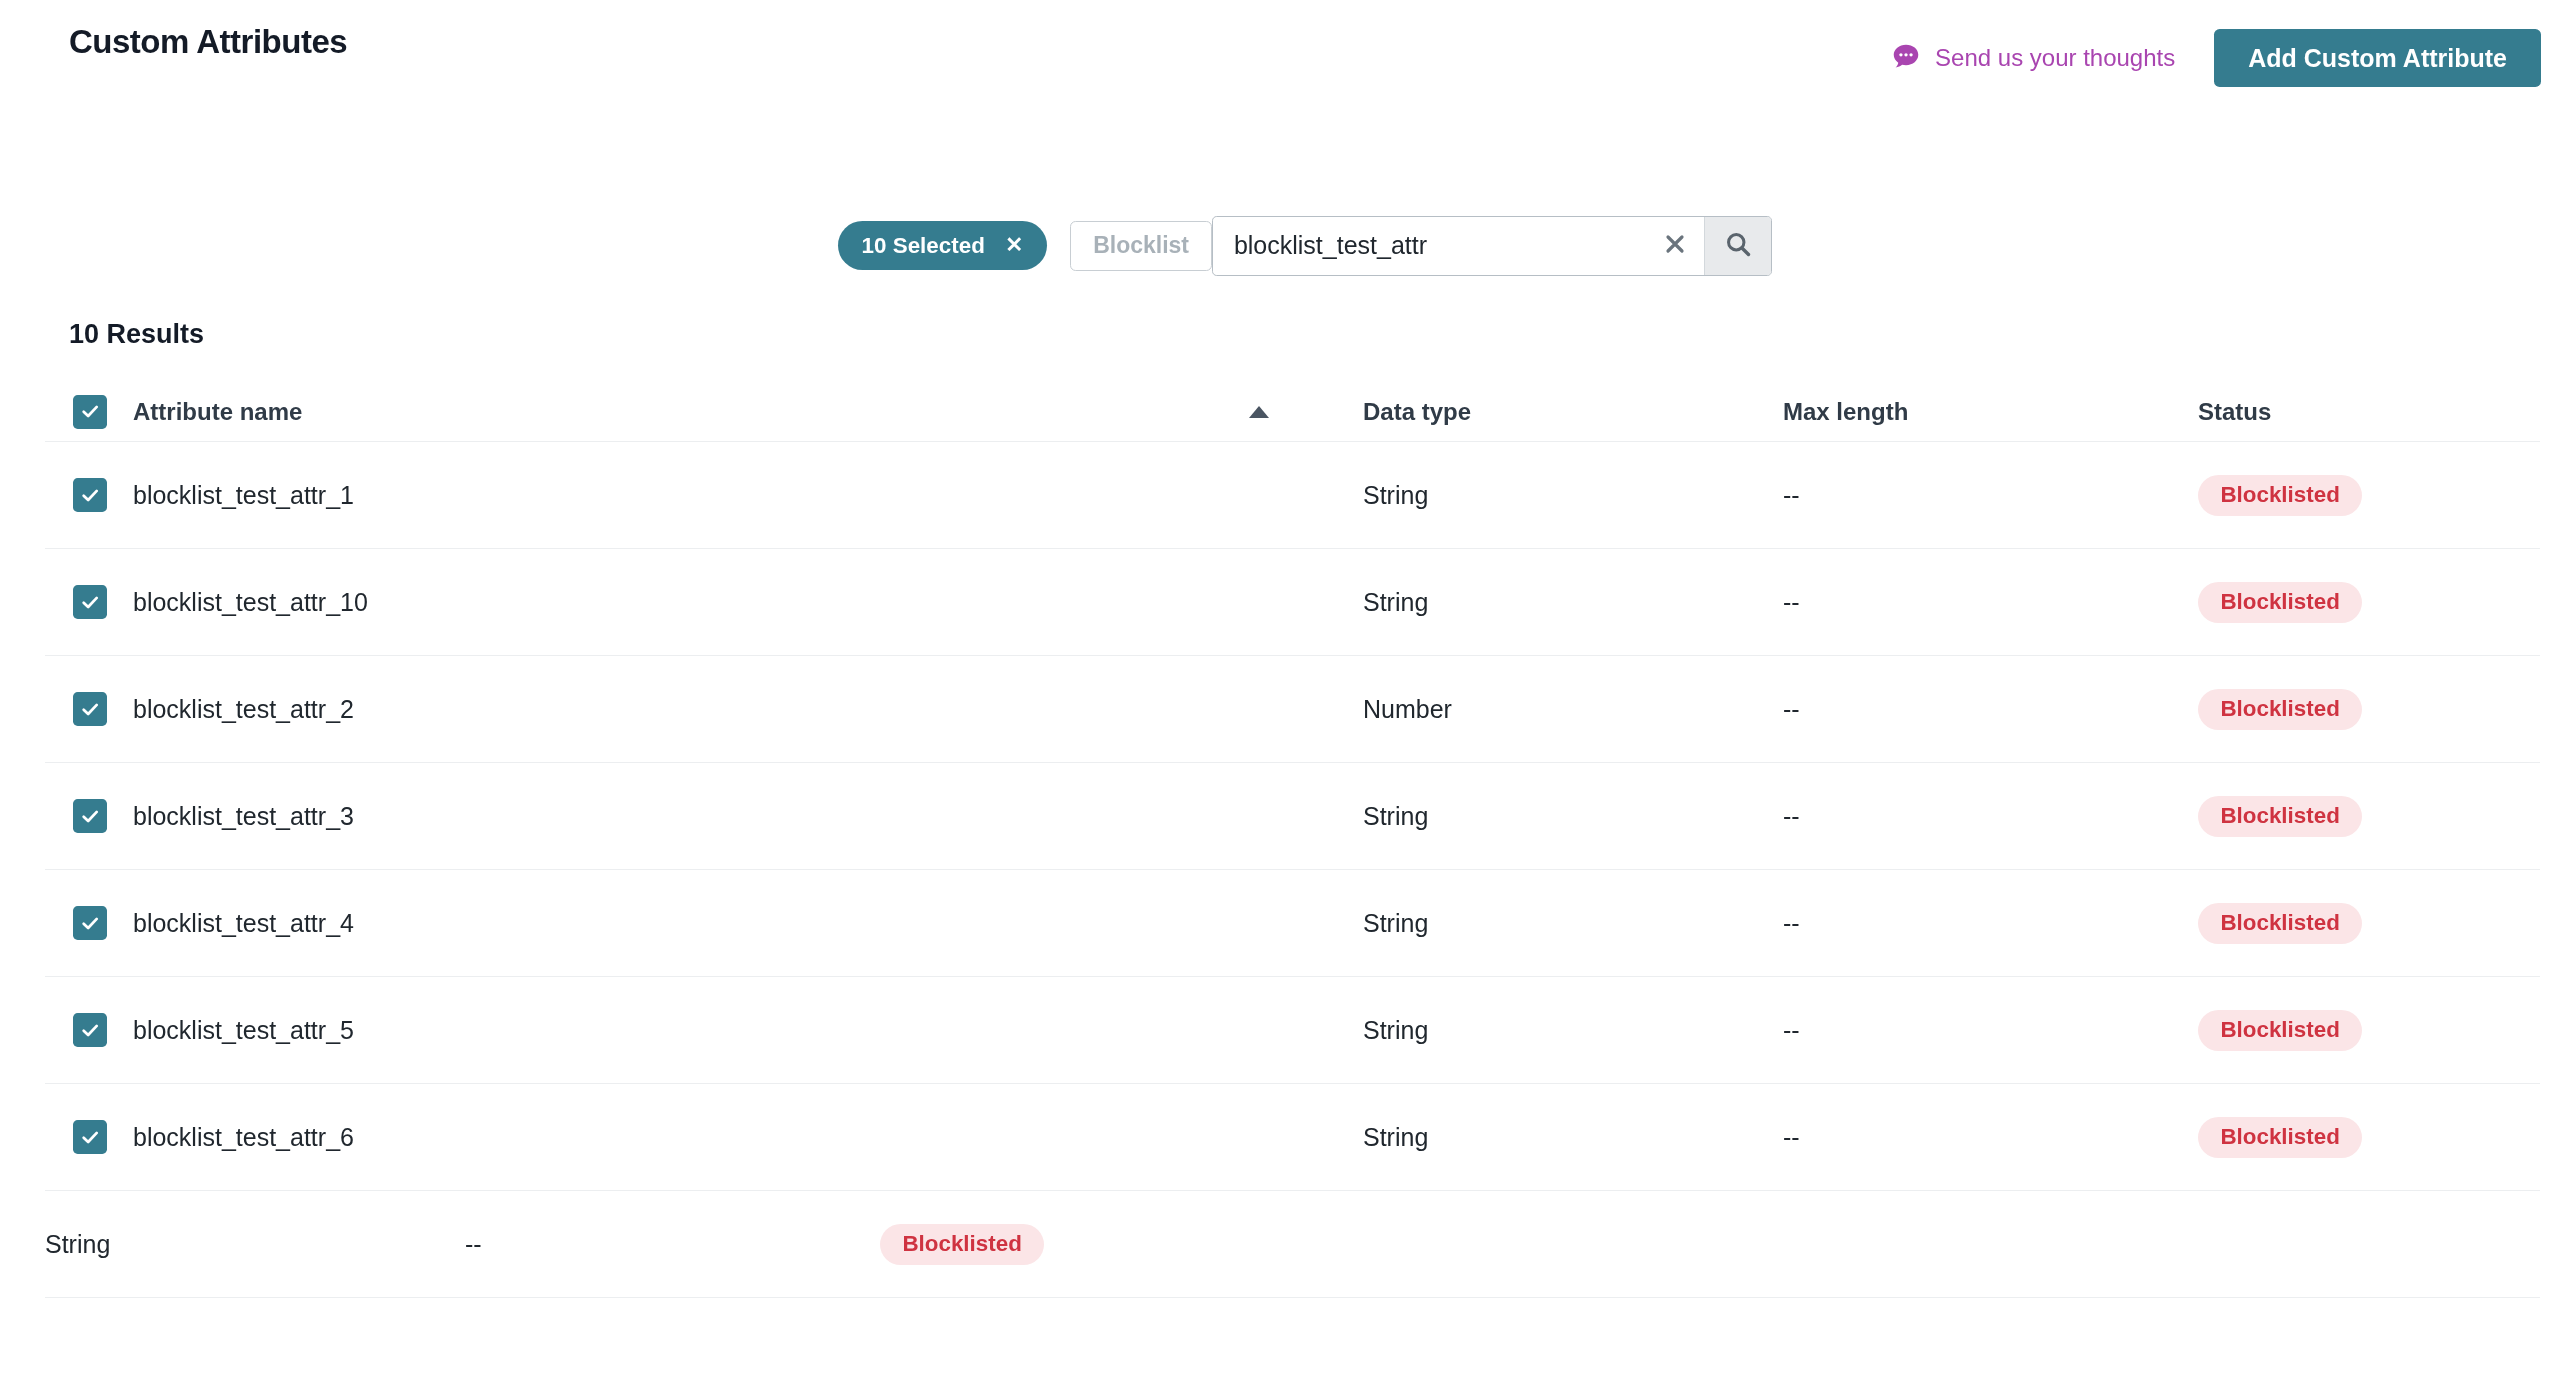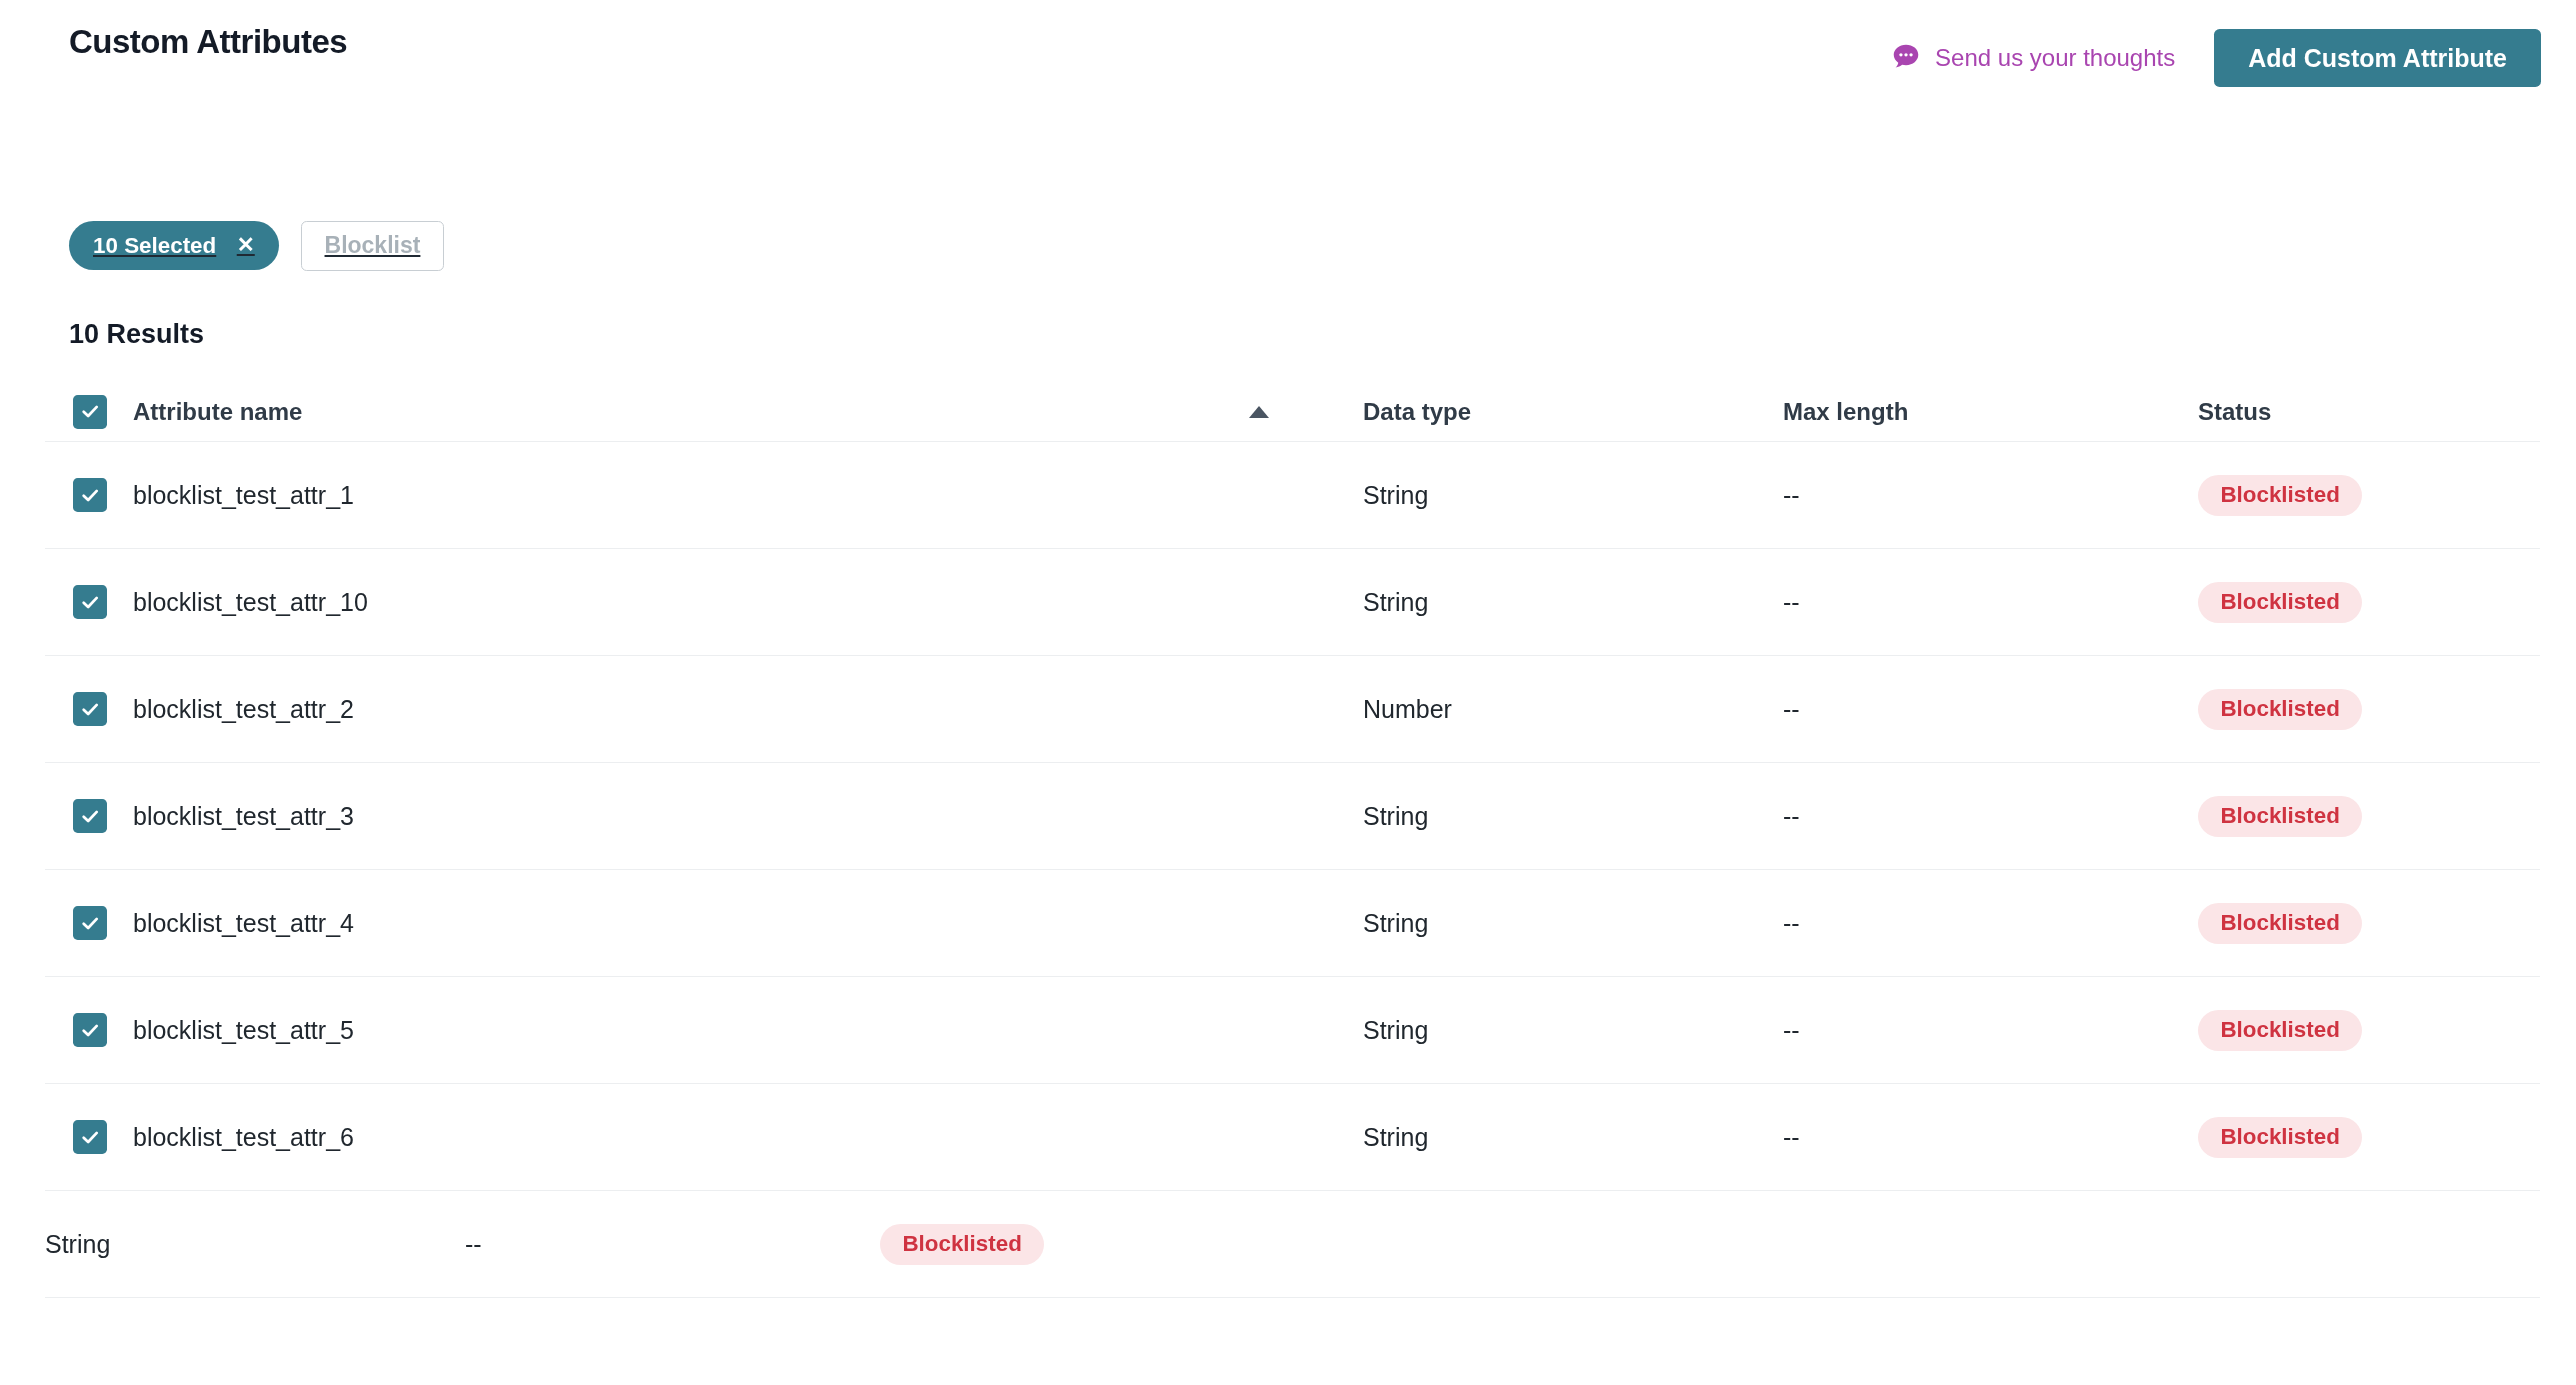--- a/index.html
+++ b/index.html
@@ -68,26 +68,25 @@
     line-height: 58px;
     cursor: pointer;
     white-space: nowrap;
     font-family: "Liberation Sans", sans-serif;
   }
 
   
   .toolbar {
     display: flex;
     align-items: center;
-    justify-content: space-between;
+    justify-content: center;
     padding: 0 35px 0 69px;
     margin-top: 110px;
     height: 65px;
     box-sizing: border-box;
-    text-decoration: underline;
   }
   .chips {
     display: flex;
     align-items: center;
     gap: 22.4px;
   }
   .chip-selected {
     background: #357c8f;
     color: #ffffff;
     border-radius: 932px;
@@ -273,20 +272,38 @@
 
 <div class="toolbar">
   <div class="chips">
     <div class="chip-selected">
       <span>10 Selected</span>
       <span class="chip-x">✕</span>
     </div>
     <button class="btn-outline-disabled">Blocklist</button>
   </div>
 
+  <div class="search-wrap">
+    <input class="search-input" type="text" value="blocklist_test_attr" style="">
+    <button class="clear-btn">
+      <span>
+        <svg width="24" height="24" viewBox="0 0 24 24" aria-hidden="true">
+          <path d="M5 5 L19 19 M19 5 L5 19" stroke="#6a747d" stroke-width="3.2" stroke-linecap="round"></path>
+        </svg>
+      </span>
+    </button>
+    <button class="search-btn">
+      <span>
+        <svg width="28" height="28" viewBox="0 0 24 24" aria-hidden="true">
+          <circle cx="10.5" cy="10.5" r="6.6" fill="none" stroke="#5a646d" stroke-width="2.6"></circle>
+          <path d="M15.4 15.4 L21 21" stroke="#5a646d" stroke-width="2.9" stroke-linecap="round"></path>
+        </svg>
+      </span>
+    </button>
+  </div>
 </div>
 
 <div class="results-count">10 Results</div>
 
 <div class="table">
 
   <div class="trow header-row">
     <div class="col-name">
       <div class="cb">
         <svg width="22.4" height="22.4" viewBox="0 0 24 24" aria-hidden="true">

